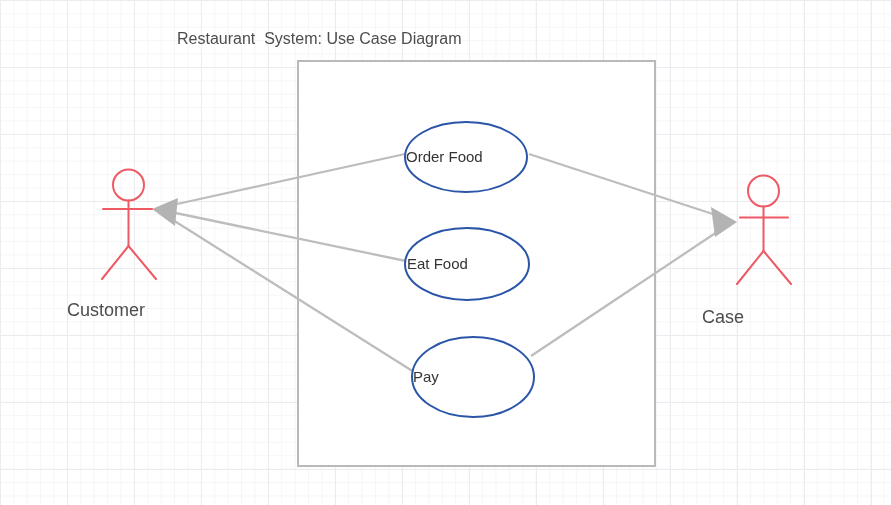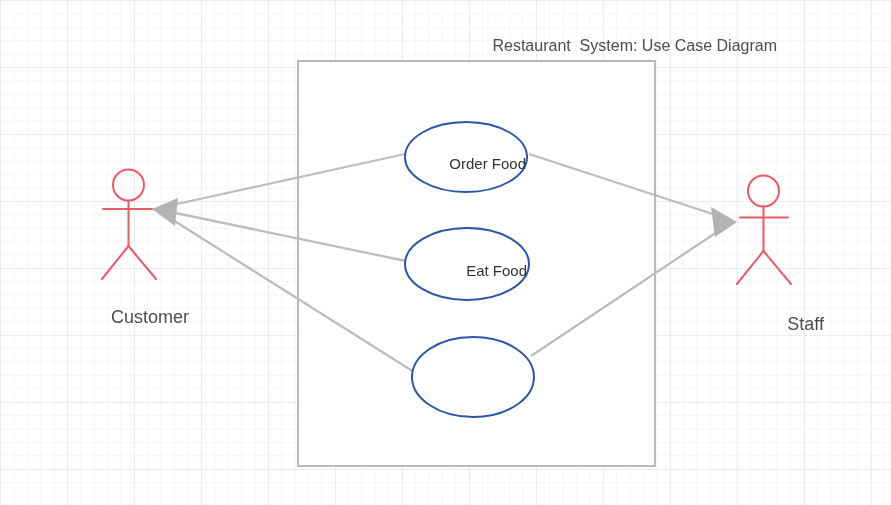--- a/index.html
+++ b/index.html
@@ -22,27 +22,26 @@
     background-size: 67px 67px, 67px 67px, 13.4px 13.4px, 13.4px 13.4px;
   }
   .diagram-layer {
     position: absolute;
     left: 0; top: 0;
     width: 891px;
     height: 505px;
   }
   .label {
     position: absolute;
-    text-align: right;
+    text-align: left;
     color: #4d4d4d;
     font-size: 15px;
     line-height: 20px;
     white-space: pre;
     user-select: none;
-    margin-top: 7px;
   }
   .diagram-title {
     left: 177px;
     top: 29px;
     width: 600px;
     font-size: 16px;
     color: #4d4d4d;
   }
   .usecase-label {
     width: 120px;
@@ -99,17 +98,18 @@
       <line x1="740" y1="217.5" x2="788" y2="217.5"></line>
       <line x1="763.5" y1="251" x2="737" y2="284"></line>
       <line x1="763.5" y1="251" x2="791" y2="284"></line>
     </g>
   </svg>
 
   <div class="label diagram-title">Restaurant  System: Use Case Diagram</div>
 
   <div class="label usecase-label uc-order">Order Food</div>
   <div class="label usecase-label uc-eat">Eat Food</div>
+  <div class="label usecase-label uc-pay">Pay</div>
 
   <div class="label actor-label actor-customer-label">Customer</div>
-  <div class="label actor-label actor-staff-label">Staff</div>
+  <div class="label actor-label actor-staff-label">Case</div>
 
 </div>
 
 </body></html>

